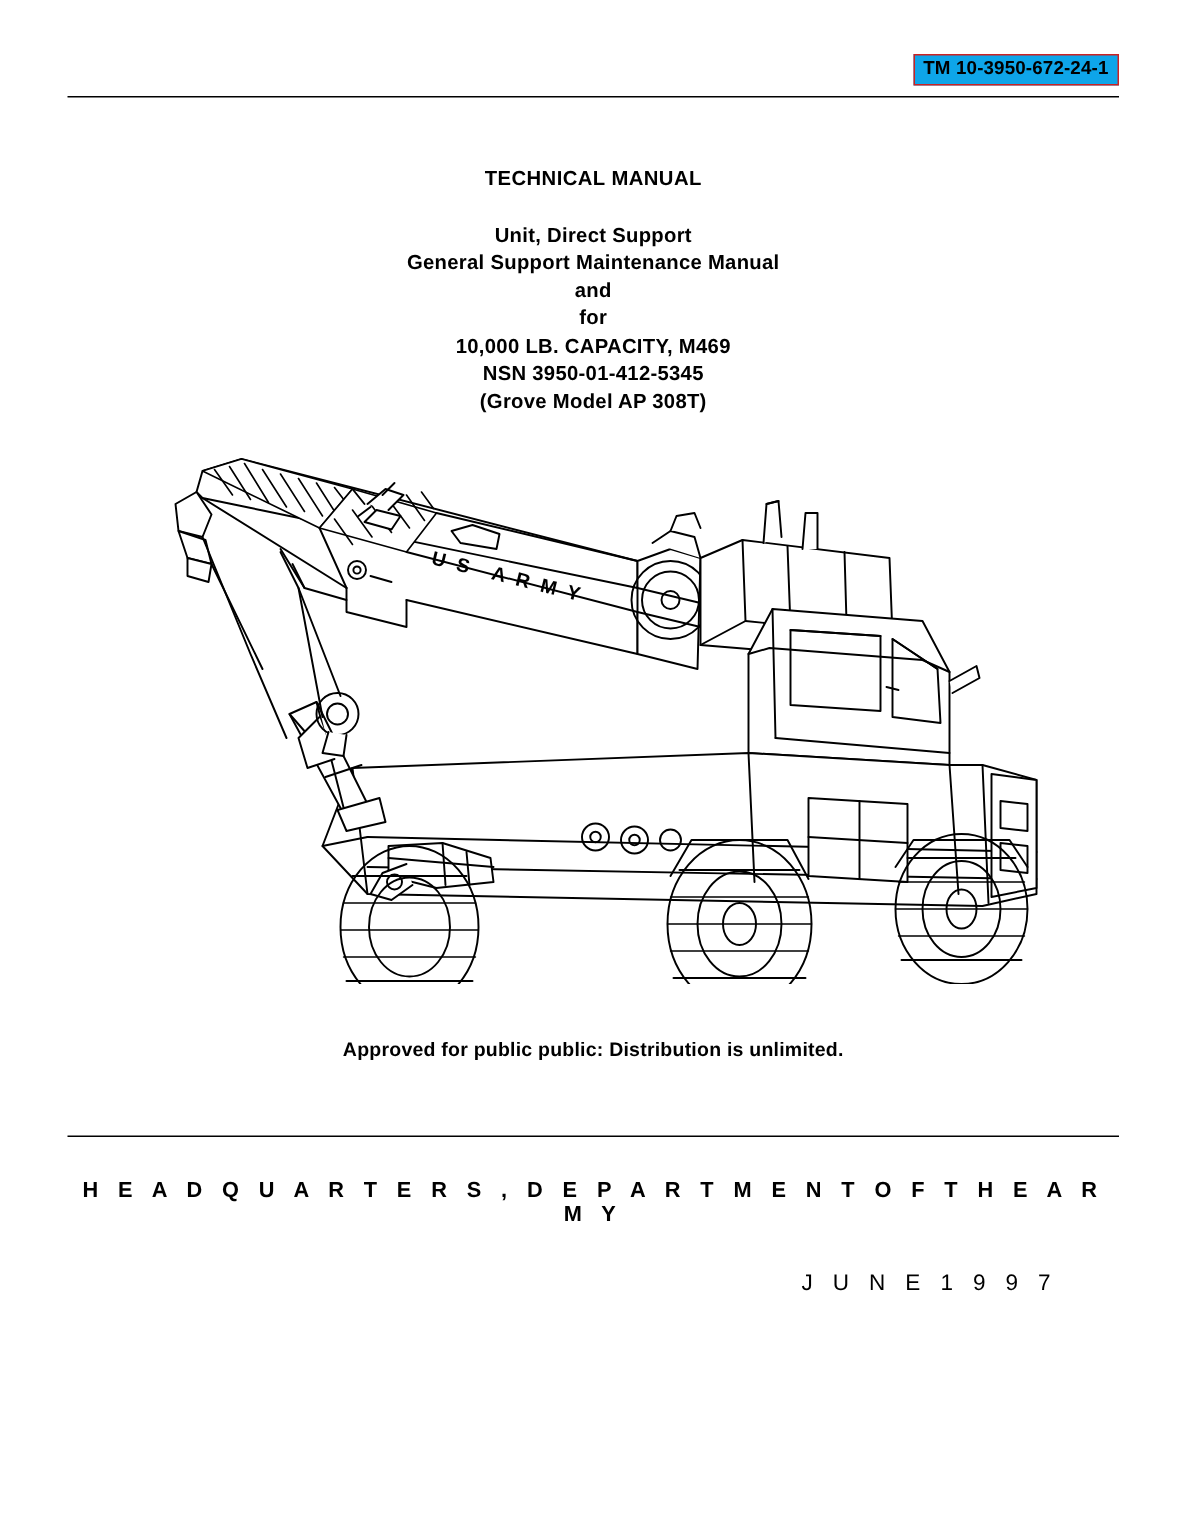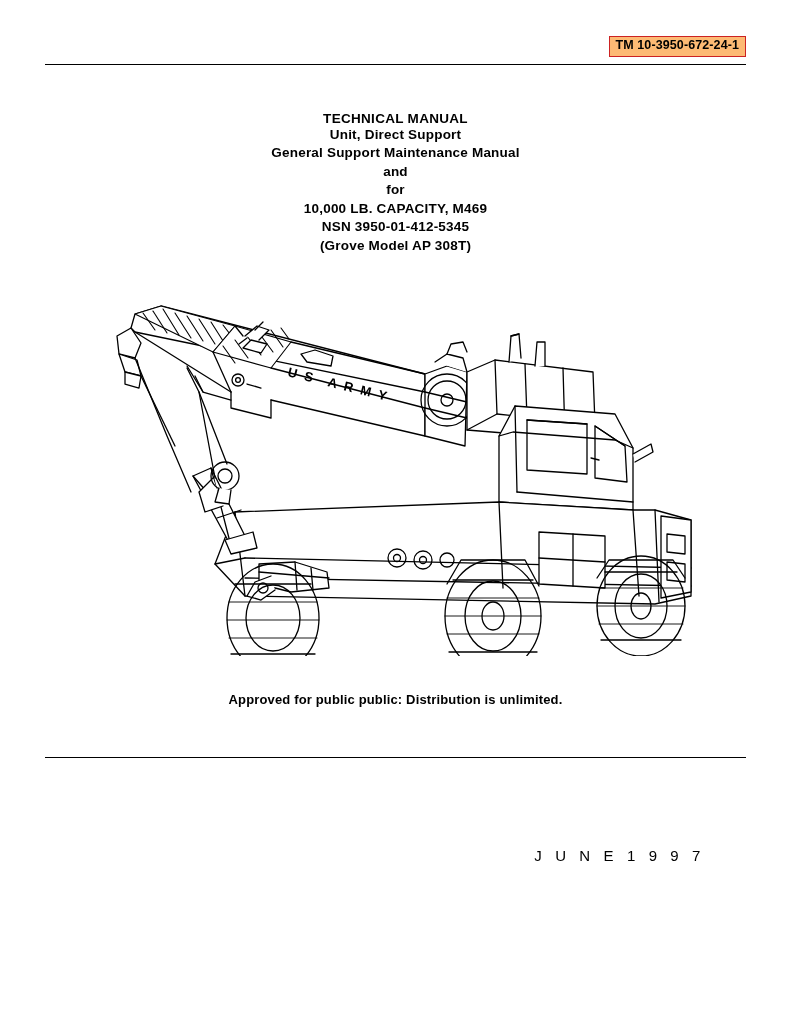--- a/index.html
+++ b/index.html
@@ -34,21 +34,21 @@
   .tm-box {
     position: absolute;
     right: 45px;
     top: 0px;
     border: 1px solid #cc2222;
     padding: 2px 6px 3px 6px;
     font-size: 12.5px;
     font-weight: bold;
     letter-spacing: 0.1px;
     line-height: 1.1;
-    background: #fdba74;
+    background: #0ea5e9;
     white-space: nowrap;
   }
   .header-rule {
     position: absolute;
     left: 45px;
     top: 28px;
     width: 701px;
     height: 0;
     border-top: 1px solid #000;
   }
@@ -62,20 +62,21 @@
     text-align: center;
   }
   .title-main {
     font-size: 13.5px;
     font-weight: bold;
     letter-spacing: 0.3px;
     line-height: 1.0;
     margin-top: 16px;
   }
   .title-lines {
+    margin-top: 22px;
   }
   .title-lines div {
     font-size: 13.5px;
     font-weight: bold;
     letter-spacing: 0.2px;
     line-height: 18.6px;
   }
 
   
   .illustration {
@@ -327,15 +328,16 @@
       </g>
 
       <path d="M352 288 L366 264 L430 264 L444 290"></path>
       <path d="M502 282 L514 264 L578 264 L590 282"></path>
     </svg>
   </div>
 
   <div class="distribution">Approved for public public: Distribution is unlimited.</div>
 
   <div class="footer-rule"></div>
+  <div class="footer-agency">H E A D Q U A R T E R S ,   D E P A R T M E N T   O F   T H E   A R M Y</div>
   <div class="footer-date">J U N E   1 9 9 7</div>
 
 </div>
 
 </body></html>

